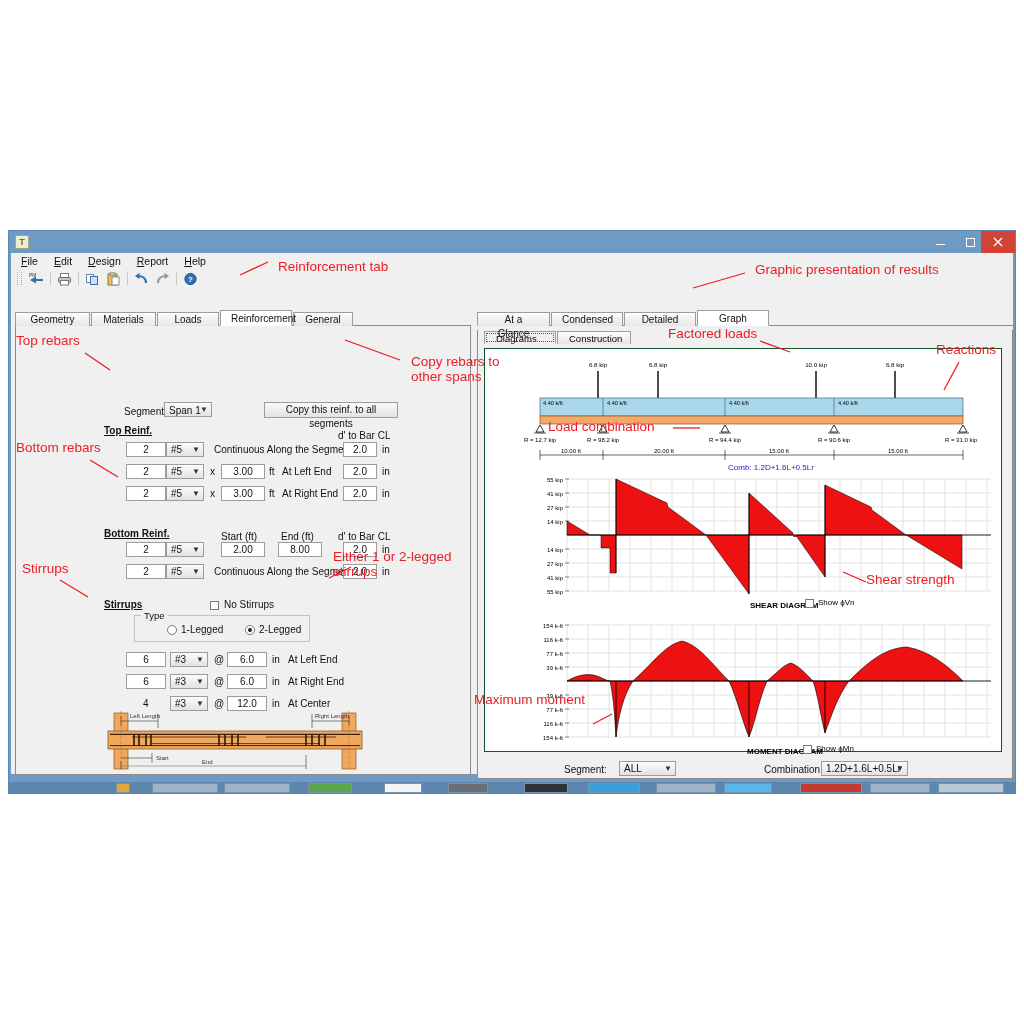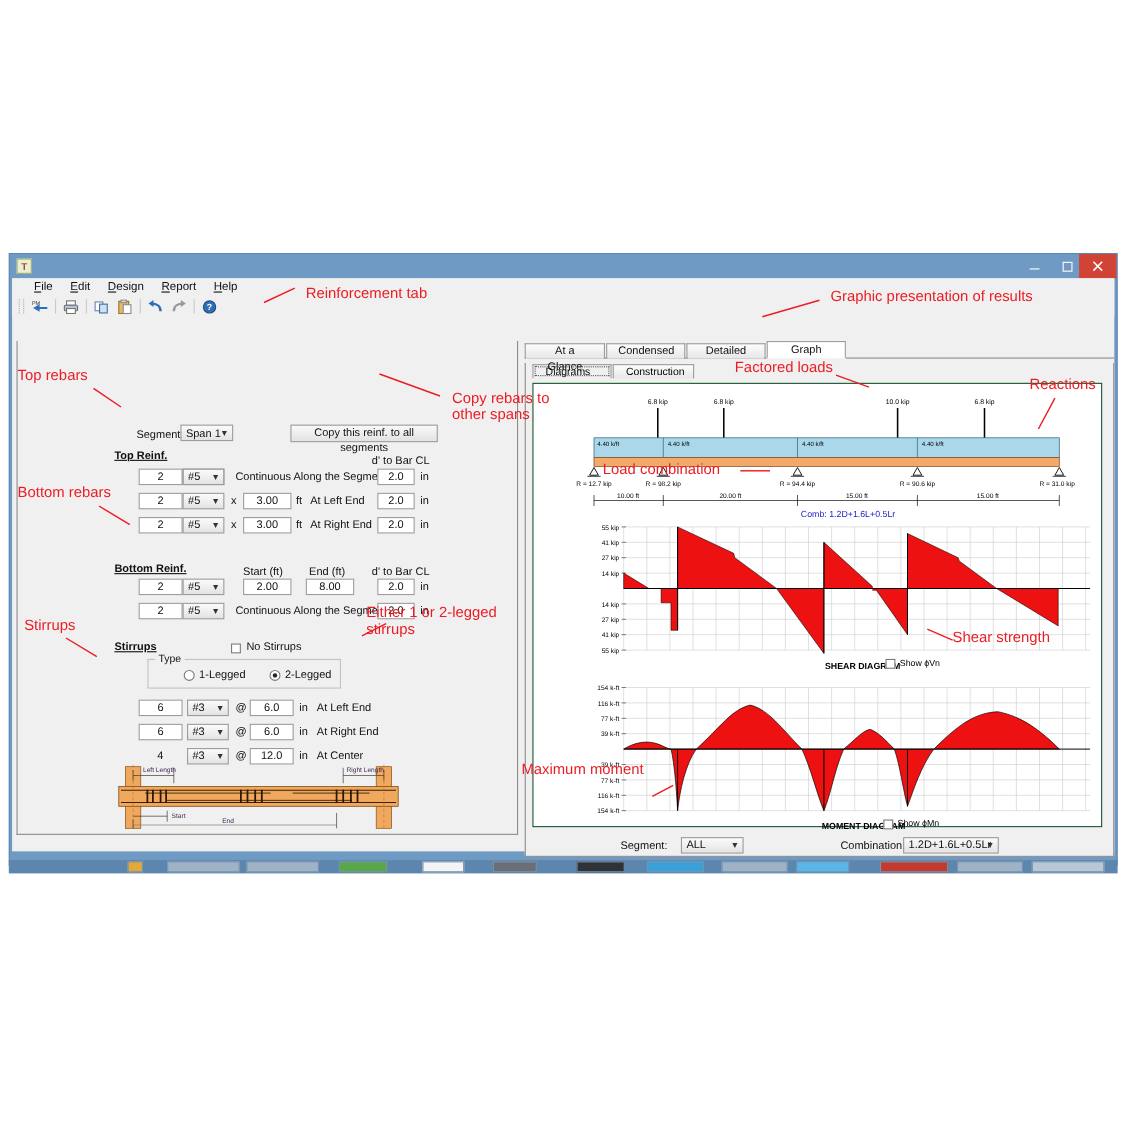--- a/index.html
+++ b/index.html
@@ -36,21 +36,21 @@
   #btn-max{right:30px;}
   #btn-close{right:0;width:34px;background:#d14334;}
   #min-glyph{display:block;width:9px;height:1px;background:#fff;margin-top:5px;}
   #max-glyph{display:block;width:9px;height:9px;border:1px solid #fff;box-sizing:border-box;}
 
   #client{
     position:absolute;left:2px;top:22px;right:2px;bottom:12px;
     background:#f0f0f0;
   }
   
-  #menubar{height:16px;display:flex;align-items:center;padding-left:20px;gap:16px;background:#f0f0f0;}
+  #menubar{height:16px;display:flex;align-items:center;padding-left:10px;gap:16px;background:#f0f0f0;}
   .menu-item{font-size:10.5px;color:#111;cursor:default;}
   .menu-item u{text-decoration:underline;}
   
   #toolbar{height:19px;display:flex;align-items:center;padding-left:6px;gap:2px;background:#f0f0f0;}
   .tb-ico{width:19px;height:17px;display:flex;align-items:center;justify-content:center;}
   .tb-sep{width:1px;height:13px;background:#c8c8c8;margin:0 2px;}
   .grip{width:3px;height:13px;border-left:1px dotted #aaa;border-right:1px dotted #aaa;margin-right:3px;}
 
   
   #left-panel{position:absolute;left:4px;top:57px;width:456px;height:465px;}
@@ -189,20 +189,27 @@
       <span class="tb-sep"></span>
       <span class="tb-ico">
         <svg width="15" height="14" viewBox="0 0 15 14">
           <circle cx="7.5" cy="7" r="5.6" fill="#2f6fb5" stroke="#204e80"></circle>
           <text x="7.5" y="10" font-size="8" fill="#fff" text-anchor="middle" font-family="Liberation Sans, sans-serif" font-weight="bold">?</text>
         </svg>
       </span>
     </div>
 
     <div id="left-panel">
+      <div class="tabstrip">
+        <div class="tab" style="width:75px"><span>Geometry</span></div>
+        <div class="tab" style="width:65px"><span>Materials</span></div>
+        <div class="tab" style="width:62px"><span>Loads</span></div>
+        <div class="tab active" style="width:72px"><span>Reinforcement</span></div>
+        <div class="tab" style="width:60px"><span>General</span></div>
+      </div>
 
       <div class="tabpage" style="height:449px">
 
         <div style="position:absolute;left:108px;top:80px;" class="lbl">Segment:</div>
         <div class="combo" style="position:absolute;left:148px;top:76px;width:48px;align-items:flex-end;">
           <span>Span 1</span>
           <span class="arw">▼</span>
         </div>
         <div class="btn" style="position:absolute;left:248px;top:76px;width:134px;">
           <span>Copy this reinf. to all segments</span>

